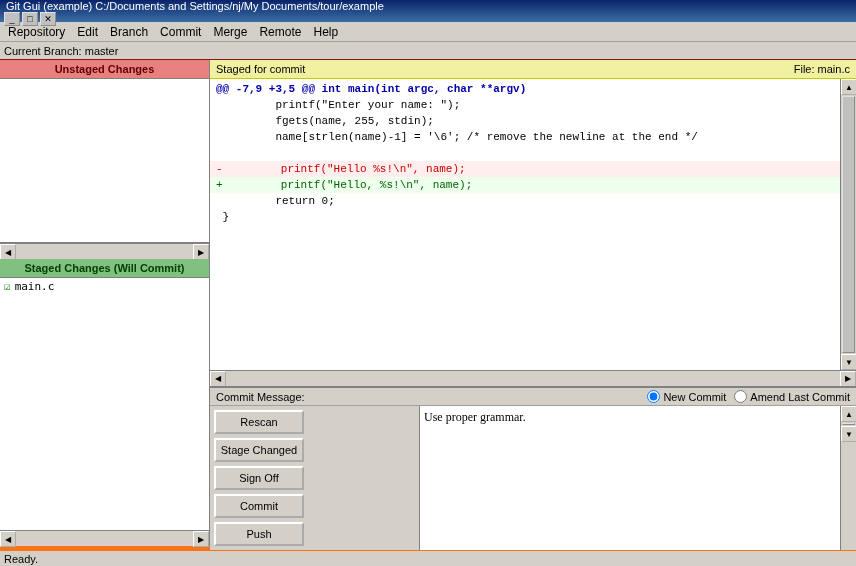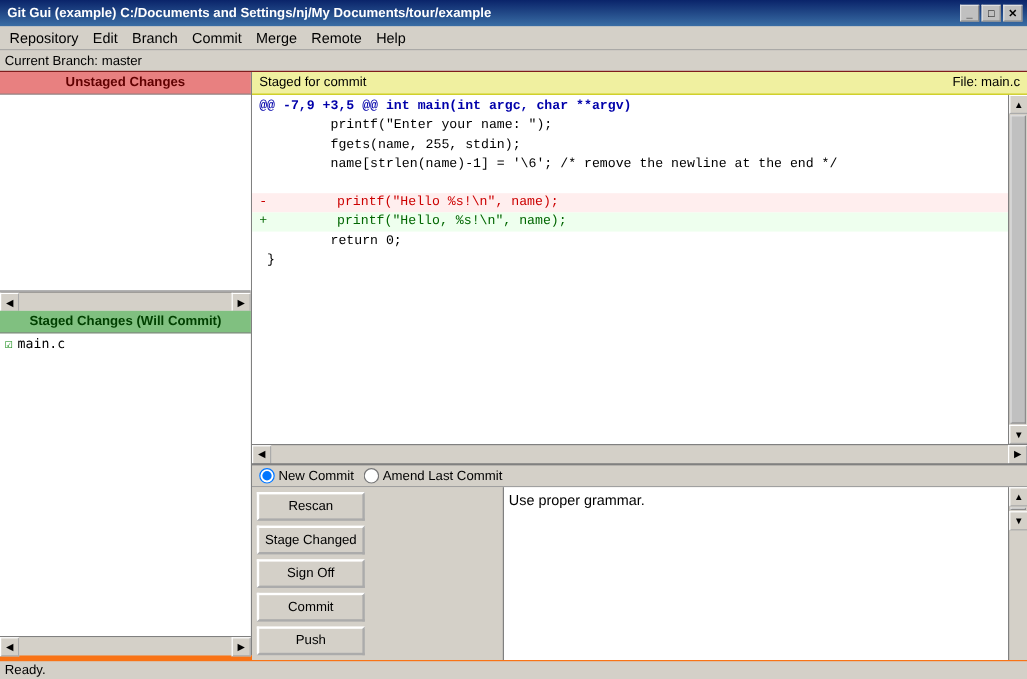--- a/index.html
+++ b/index.html
@@ -10,25 +10,26 @@
       width: 856px;
       height: 566px;
       overflow: hidden;
     }
     
     .title-bar {
       background: linear-gradient(to bottom, #0a246a, #3a6ea5);
       color: white;
       height: 22px;
       display: flex;
-      align-items: center;
+      align-items: flex-start;
       padding: 0 4px;
       font-size: 11px;
-      font-weight: bold;
+      font-weight: normal;
       user-select: none;
+      flex-direction: column;
     }
     .title-bar-text {
       flex: 1;
       padding-left: 2px;
     }
     .title-bar-controls {
       display: flex;
       gap: 2px;
     }
     .title-btn {
@@ -228,21 +229,21 @@
     .commit-msg-area {
       flex: 1;
       position: relative;
     }
     .commit-textarea {
       width: 100%;
       height: 100%;
       border: none;
       outline: none;
       resize: none;
-      font-family: Liberation Sans, sans-serif;
+      font-family: Liberation Serif, serif;
       font-size: 12px;
       padding: 4px;
       background: white;
     }
     
     .status-bar {
       height: 20px;
       background: #d4d0c8;
       border-top: 5px solid #f97316;
       display: flex;
@@ -378,20 +379,21 @@
 
     <div class="scroll-h" style="border-left:none;">
       <div class="scroll-arrow">◀</div>
       <div style="flex:1;background:#d4d0c8;"></div>
       <div class="scroll-arrow">▶</div>
     </div>
 
     <div class="bottom-section">
 
       <div class="commit-msg-header">
+        <span>Commit Message:</span>
         <div class="radio-group">
           <div class="radio-option">
             <input type="radio" name="commit-type" checked="" style="">
             <label>New Commit</label>
           </div>
           <div class="radio-option">
             <input type="radio" name="commit-type" style="">
             <label>Amend Last Commit</label>
           </div>
         </div>

